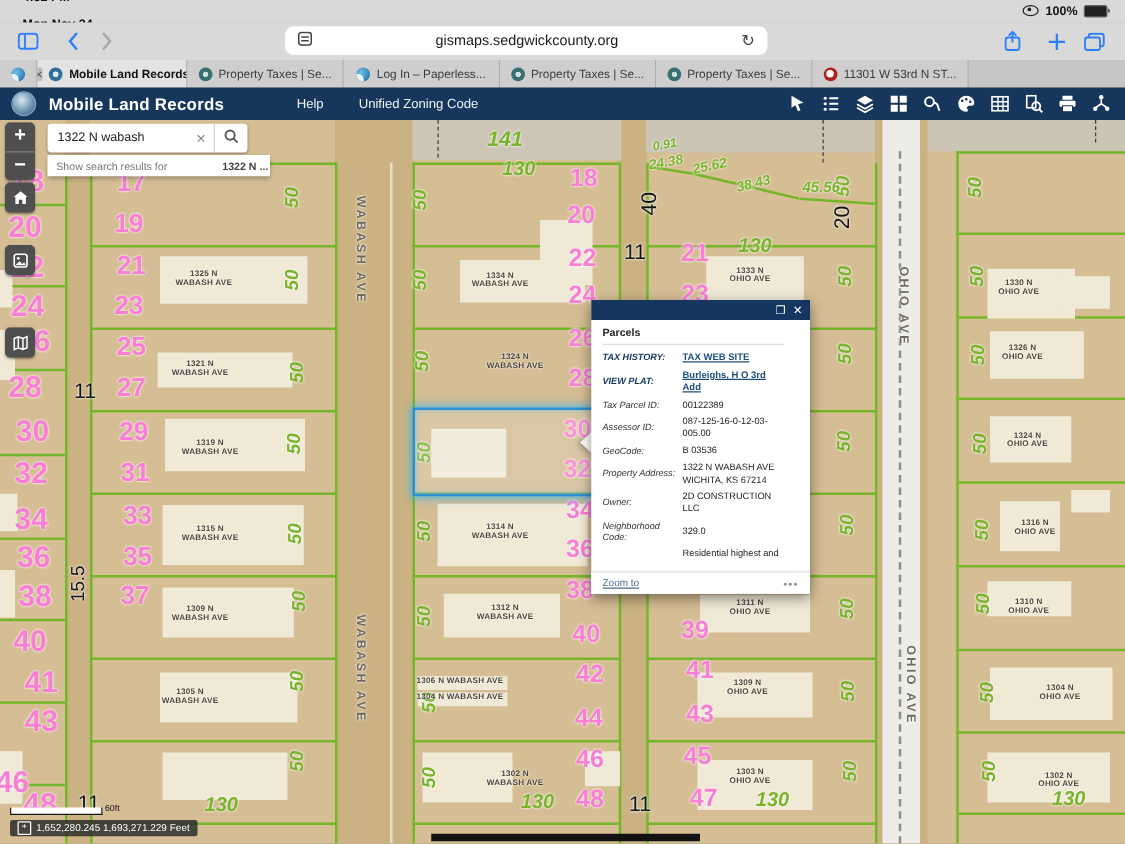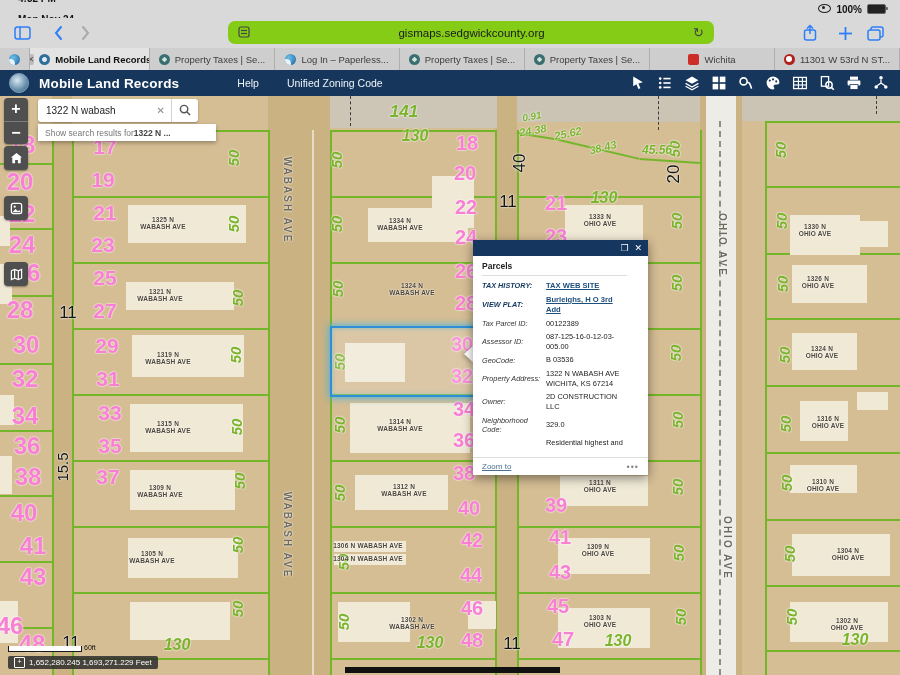--- a/index.html
+++ b/index.html
@@ -11,21 +11,21 @@
   #status-left{margin-left:18px;display:flex;gap:10px;flex-direction:column;}
   #status-right{margin-left:auto;margin-right:14px;display:flex;gap:5px;}
   .eye{width:11px;height:7px;border:1.3px solid #222;border-radius:50%;position:relative;}
   .eye:after{content:"";position:absolute;left:3px;top:1.2px;width:3px;height:3px;background:#222;border-radius:50%;}
   .battery{width:17px;height:8px;border:1px solid #666;border-radius:2px;position:relative;background:#222;}
   .battery:after{content:"";position:absolute;right:-3px;top:2px;width:2px;height:3px;background:#666;border-radius:0 1px 1px 0;}
   
   #toolbar{position:absolute;left:0;top:18px;width:900px;height:30px;background:#d9d9d9;
            display:flex;align-items:center;}
   .tb-ico{color:#2d7ff9;display:flex;align-items:center;justify-content:center;}
-  #url-pill{position:absolute;left:228px;top:3px;width:486px;height:23px;background:#84cc16;
+  #url-pill{position:absolute;left:228px;top:3px;width:386px;height:23px;background:#ffffff;
             border-radius:7px;display:flex;align-items:center;font-size:11.5px;color:#1a1a1a;}
   #url-text{flex:1;text-align:center;}
   
   #tabbar{position:absolute;left:0;top:48px;width:900px;height:22px;background:#c6c6c6;display:flex;}
   .tab{height:22px;display:flex;align-items:center;justify-content:center;gap:5px;font-size:9.5px;
        color:#3c3c3c;border-right:1px solid #aeaeae;box-sizing:border-box;overflow:hidden;white-space:nowrap;background:#cecece;}
   .tab.active{background:#e3e3e3;color:#111;font-weight:700;}
   .tab-close{width:11px;height:11px;border-radius:2px;background:#bdbdbd;color:#555;font-size:8px;
              display:flex;align-items:center;justify-content:center;font-weight:400;}
   .fav{width:11px;height:11px;border-radius:50%;flex:0 0 auto;}
@@ -67,21 +67,21 @@
   .mapbtn{position:absolute;left:4px;width:24px;background:#4f4f4f;border-radius:4px;z-index:10;
           color:#fff;display:flex;align-items:center;justify-content:center;box-shadow:0 1px 2px rgba(0,0,0,.4);}
   #zoomctl{top:2px;height:46px;flex-direction:column;}
   #zoomctl .half{height:23px;width:100%;display:flex;align-items:center;justify-content:center;font-size:16px;font-weight:600;}
   #zoomctl .half+.half{border-top:1px solid rgba(255,255,255,.25);}
   #searchbar{position:absolute;left:38px;top:3px;width:160px;height:23px;background:#fff;border-radius:3px;
              display:flex;align-items:center;z-index:11;box-shadow:0 1px 2px rgba(0,0,0,.3);}
   #searchtext{flex:1;font-size:10px;color:#222;padding-left:8px;white-space:nowrap;overflow:hidden;}
   .misspell{border-bottom:1.5px dotted #e0321f;}
   #suggestion{position:absolute;left:38px;top:28px;width:178px;height:17px;background:#fff;z-index:11;
-              box-shadow:0 2px 4px rgba(0,0,0,.3);display:flex;align-items:center;font-size:8.5px;color:#777;padding-left:7px;box-sizing:border-box;white-space:nowrap;}
+              box-shadow:0 2px 4px rgba(0,0,0,.3);display:flex;align-items:center;font-size:8.5px;color:#777;padding-left:7px;box-sizing:border-box;white-space:nowrap;gap:44px;}
   
   #popup{position:absolute;left:473px;top:144px;width:175px;height:235px;z-index:20;
          box-shadow:0 3px 10px rgba(0,0,0,.45);background:#fff;}
   #popup-titlebar{height:16px;background:#15365f;display:flex;align-items:center;justify-content:flex-end;gap:6px;padding-right:6px;}
   .ttl-ico{color:#fff;font-size:9px;line-height:1;}
   #popup-body{height:201px;overflow:hidden;padding:5px 21px 0 9px;box-sizing:border-box;}
   #popup-name{font-size:8.5px;font-weight:700;color:#222;padding-bottom:4px;border-bottom:1px solid #ddd;margin-bottom:5px;}
   .prow{display:grid;grid-template-columns:60px 1fr;column-gap:4px;align-items:center;margin-bottom:4px;}
   .plabel{font-size:7.3px;font-weight:700;font-style:italic;color:#12365e;line-height:1.25;}
   .ilabel{font-size:7.3px;font-style:italic;color:#333;line-height:1.25;}
@@ -185,24 +185,20 @@
         <span class="fav fav-swoosh"></span>
         <span>Log In – Paperless...</span>
       </div>
       <div class="tab" style="width: 125px;">
         <span class="fav fav-seal-teal"></span>
         <span>Property Taxes | Se...</span>
       </div>
       <div class="tab" style="width: 125px;">
         <span class="fav fav-seal-teal"></span>
         <span>Property Taxes | Se...</span>
-      </div>
-      <div class="tab" style="width: 125px;">
-        <span class="fav fav-red-square"></span>
-        <span>Wichita</span>
       </div>
       <div class="tab" style="width: 125px;">
         <span class="fav fav-red-circle"></span>
         <span>11301 W 53rd N ST...</span>
       </div>
     </div>
 
   <div id="app-header">
     <div id="logo"></div>
     <span id="app-title">Mobile Land Records</span>

